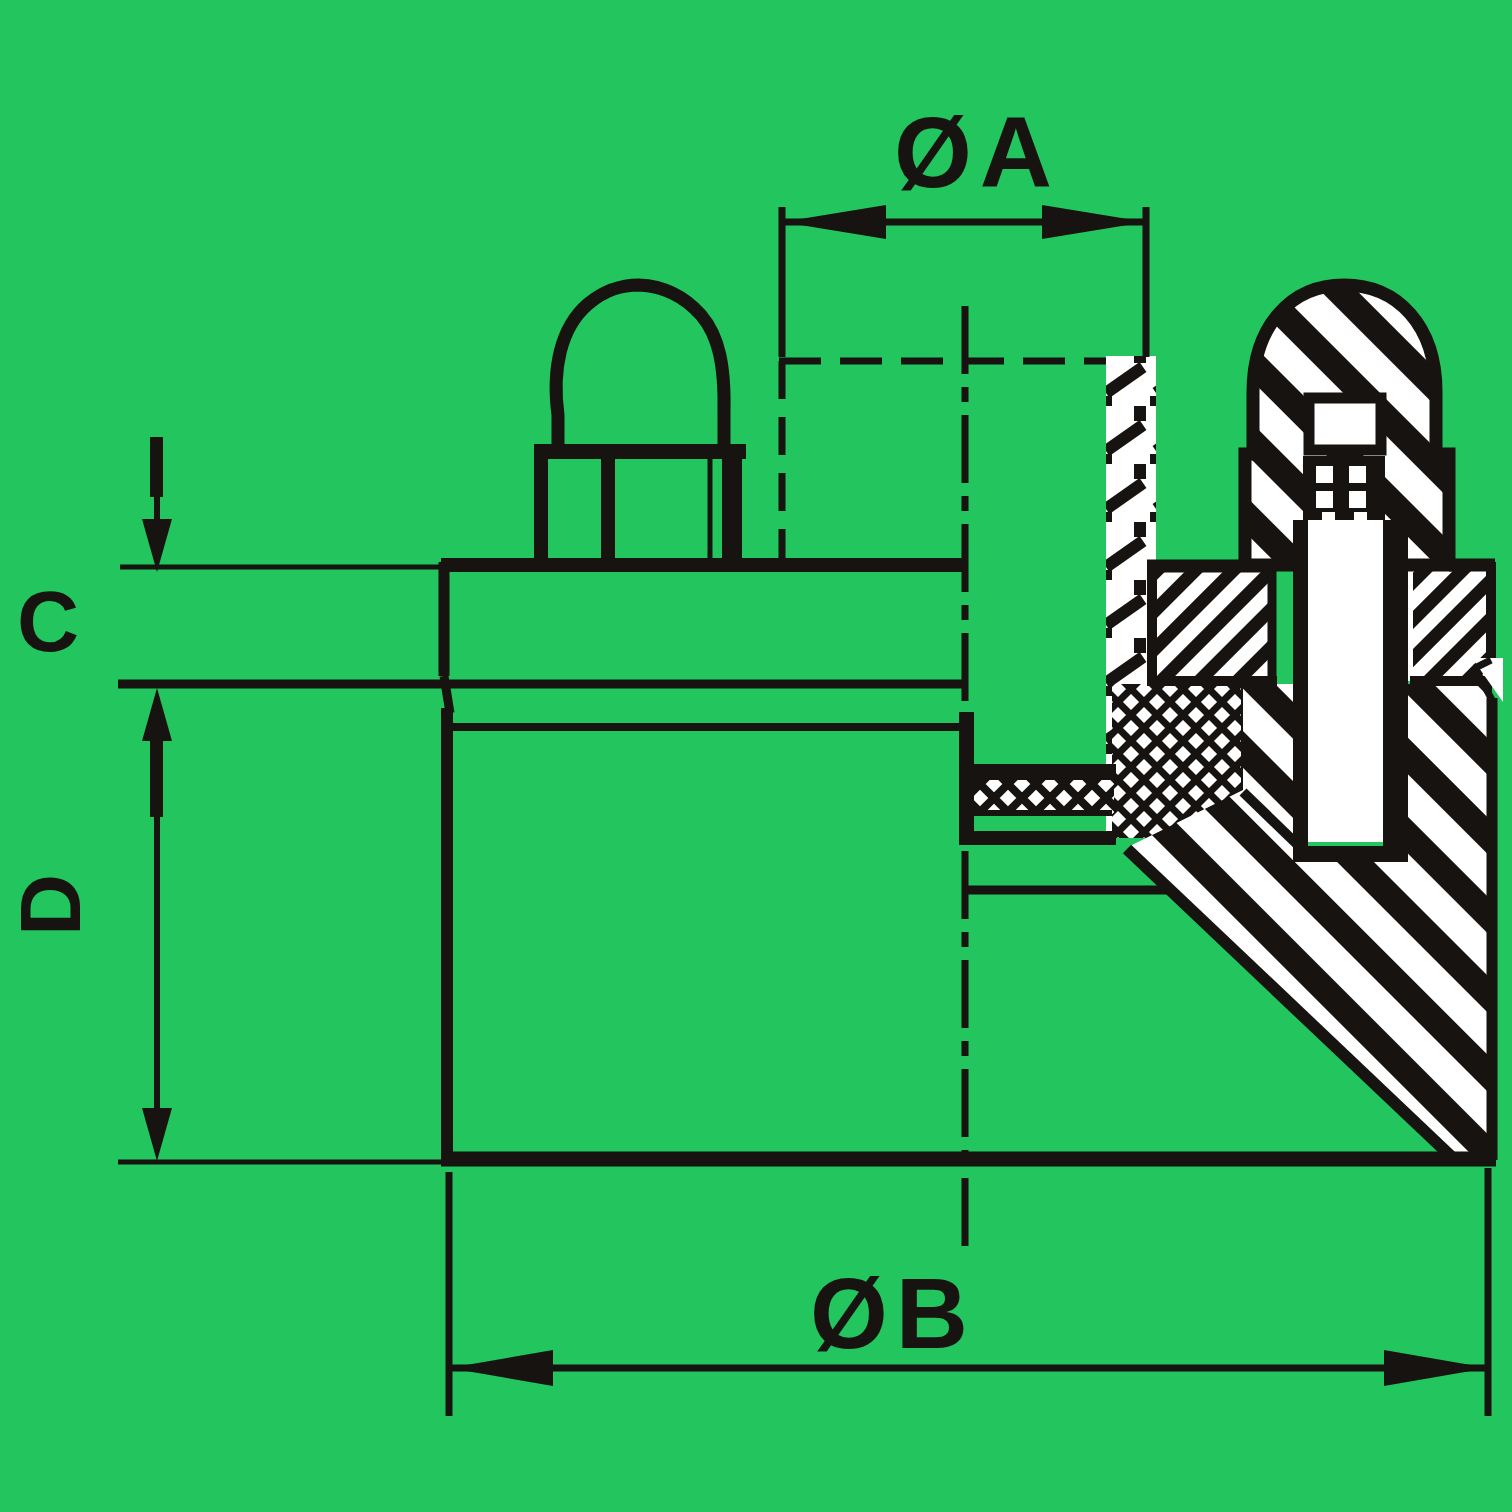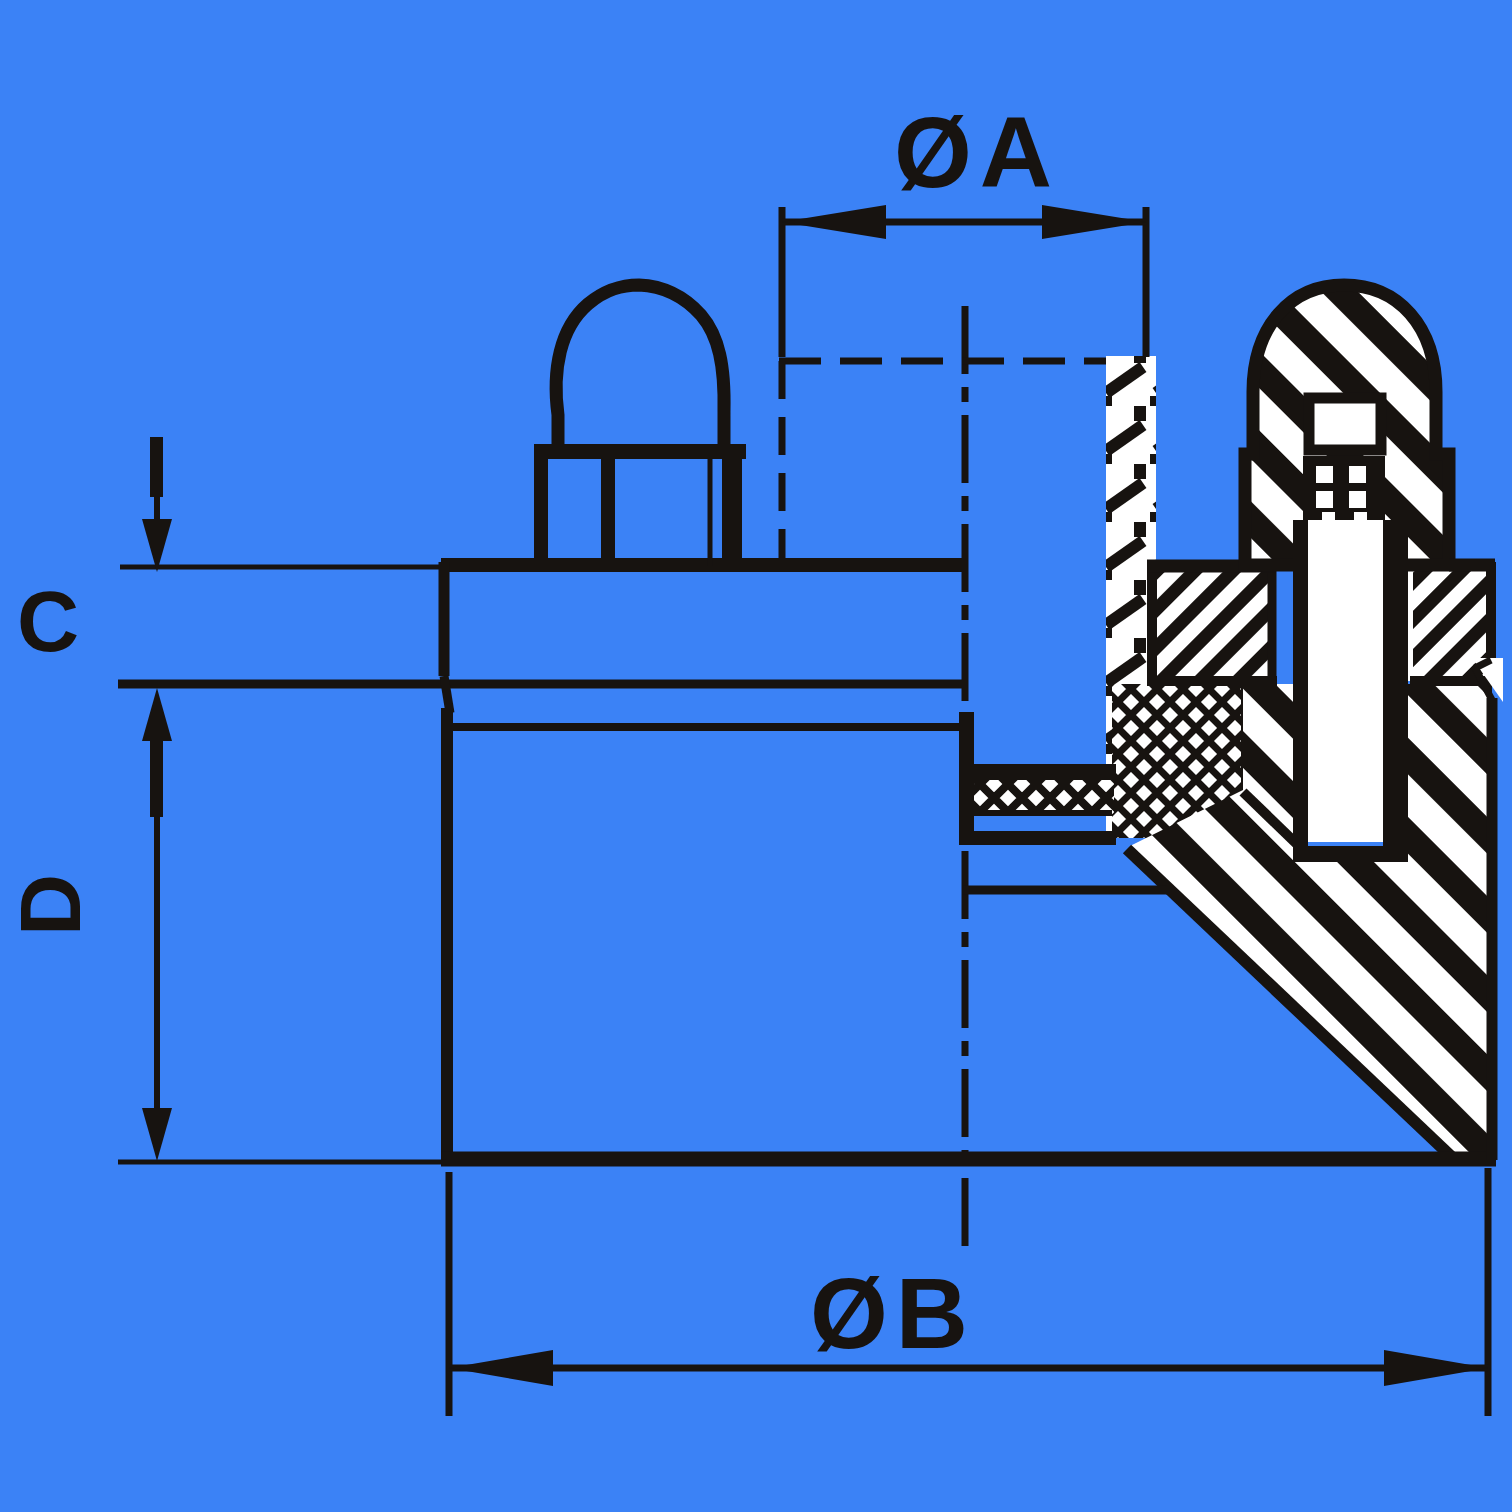--- a/index.html
+++ b/index.html
@@ -1,16 +1,16 @@
 <!DOCTYPE html>
 <html><head>
 <meta charset="utf-8">
 <style>
   html,body{margin:0;padding:0;background:#fff;}
-  .stage{width:1512px;height:1512px;position:relative;background:#3b82f6;overflow:hidden;
+  .stage{width:1512px;height:1512px;position:relative;background:#22c55e;overflow:hidden;
          font-family:"Liberation Sans", sans-serif;}
   svg{display:block}
   .ink-fill{fill:#171310;stroke:none;}
   .ink-line{stroke:#171310;fill:none;stroke-linecap:butt;}
   .white-fill{fill:#ffffff;stroke:none;}
   .dim-text{fill:#171310;font-family:"Liberation Sans","DejaVu Sans",sans-serif;
             font-weight:bold;letter-spacing:8px;}
   .dim-large{font-size:100px;}
   .dim-small{font-size:86px;letter-spacing:0;}
 </style>

